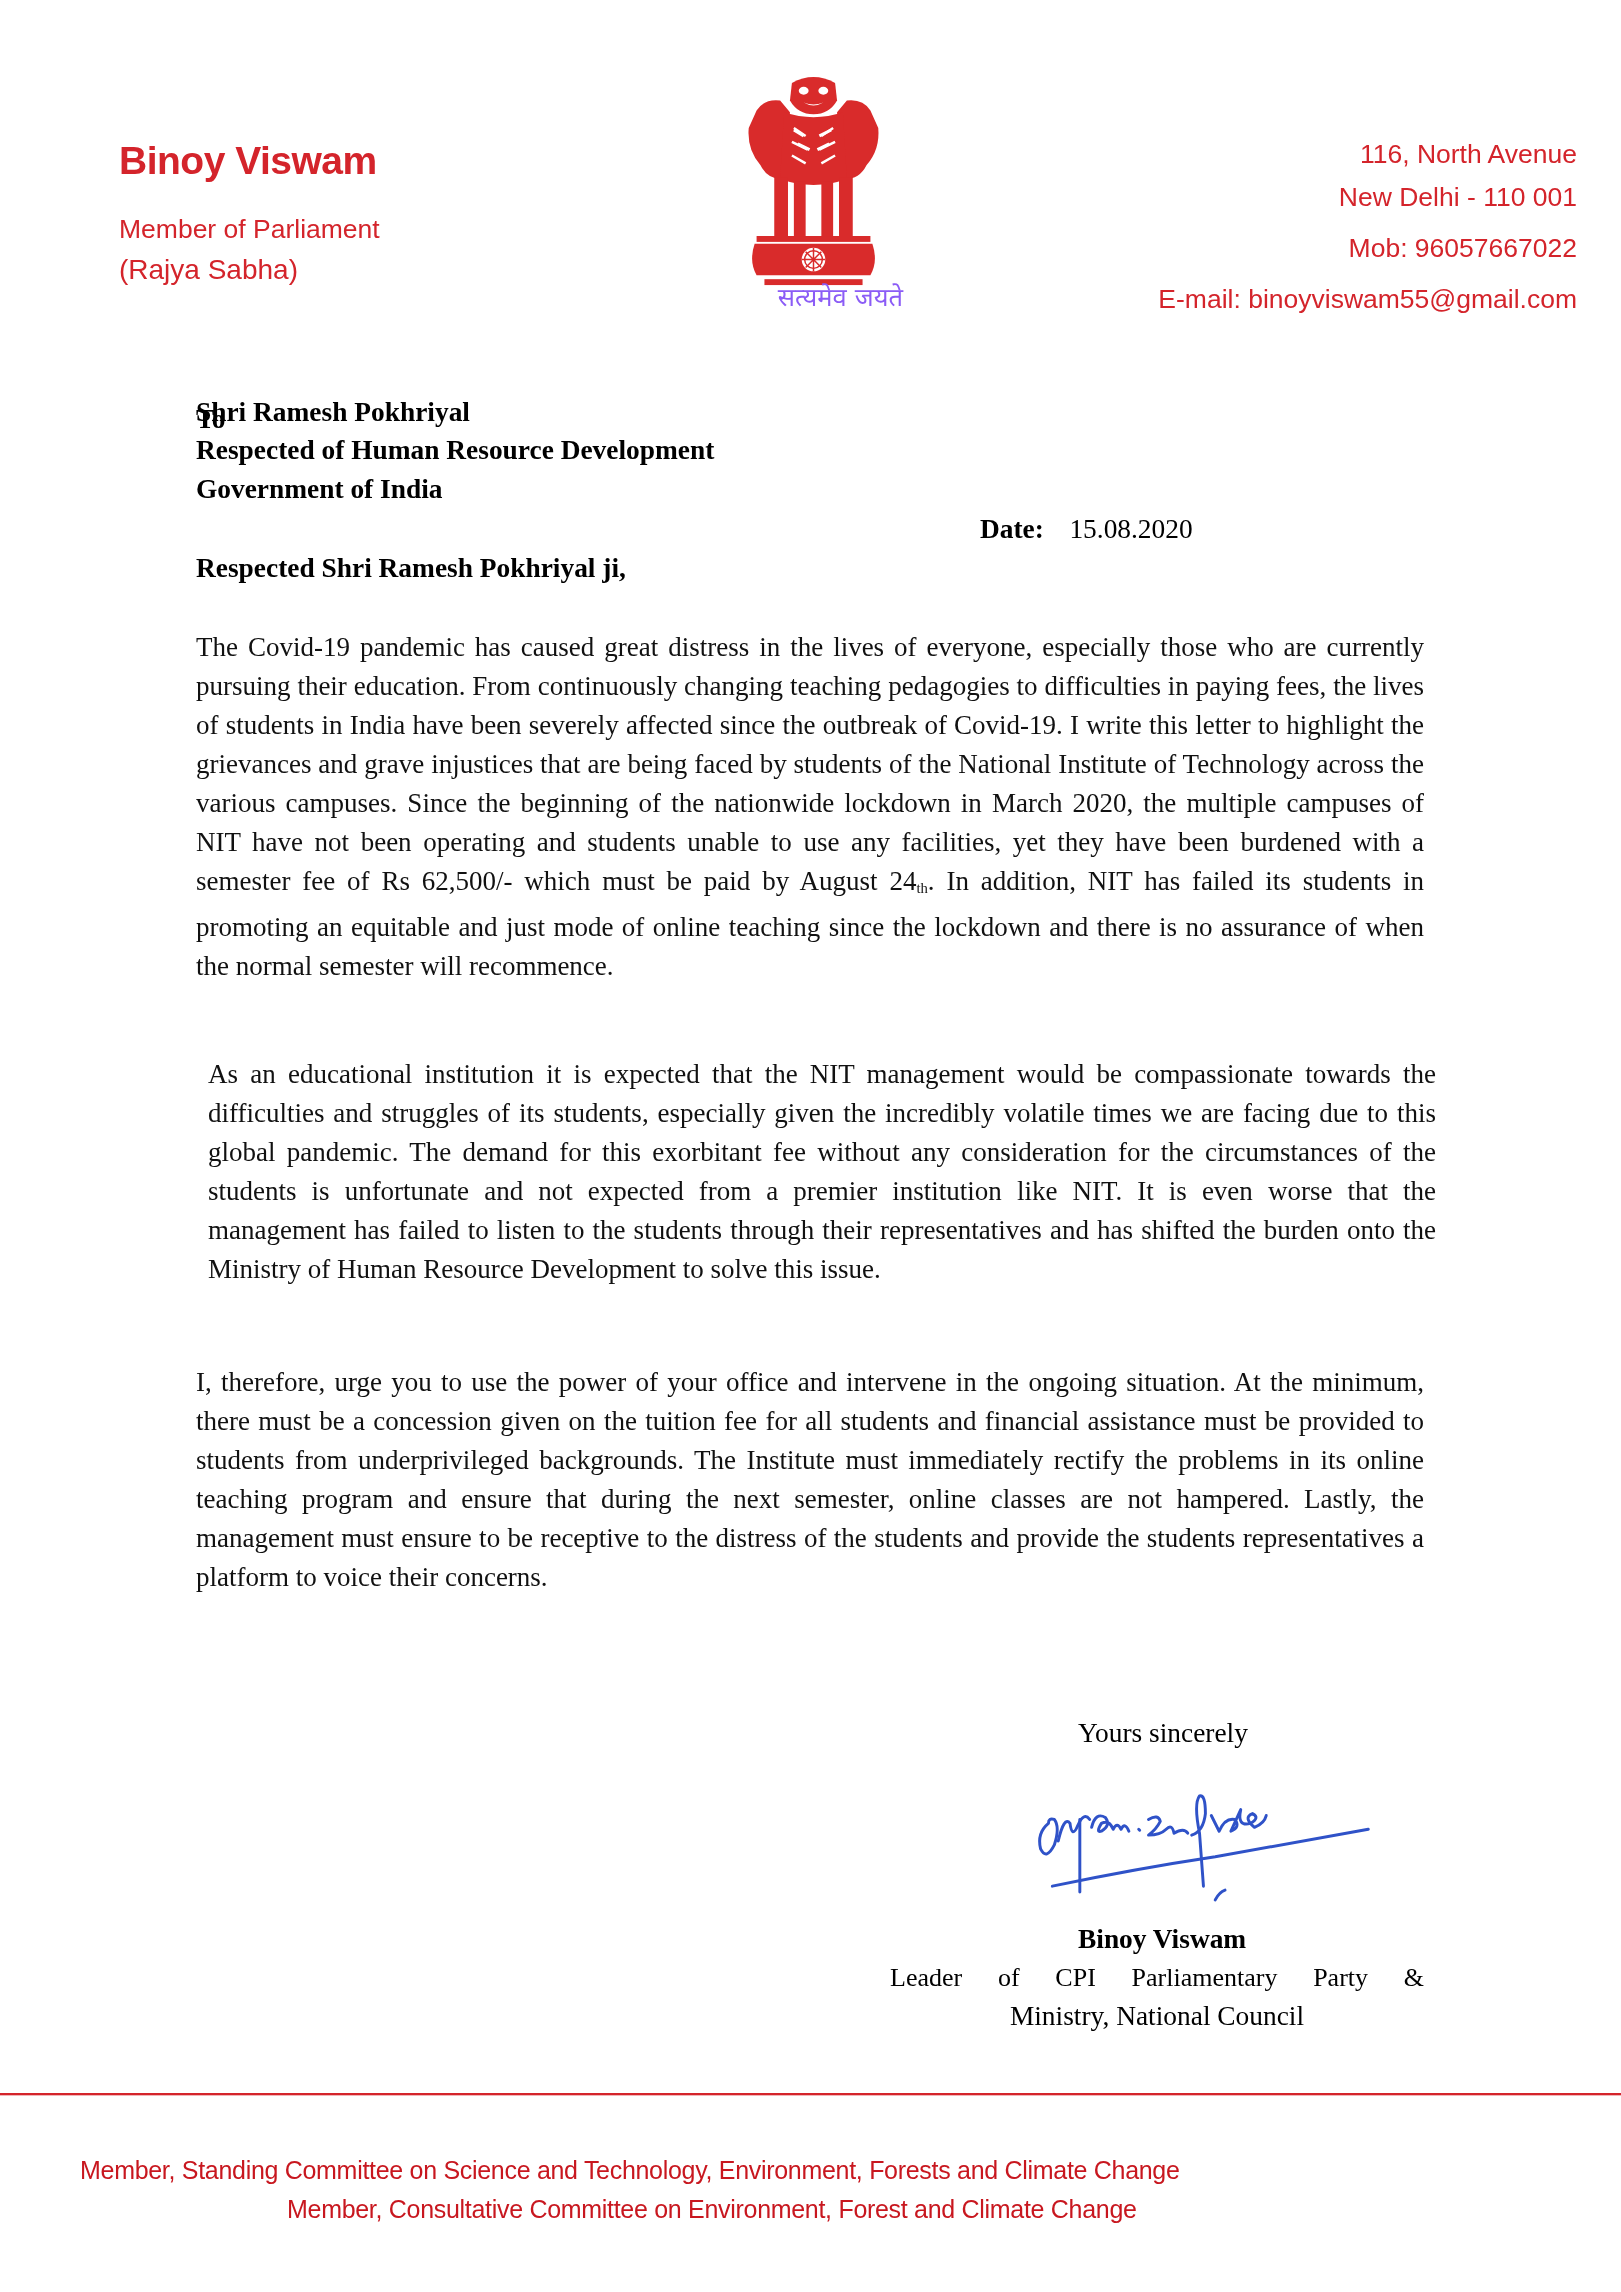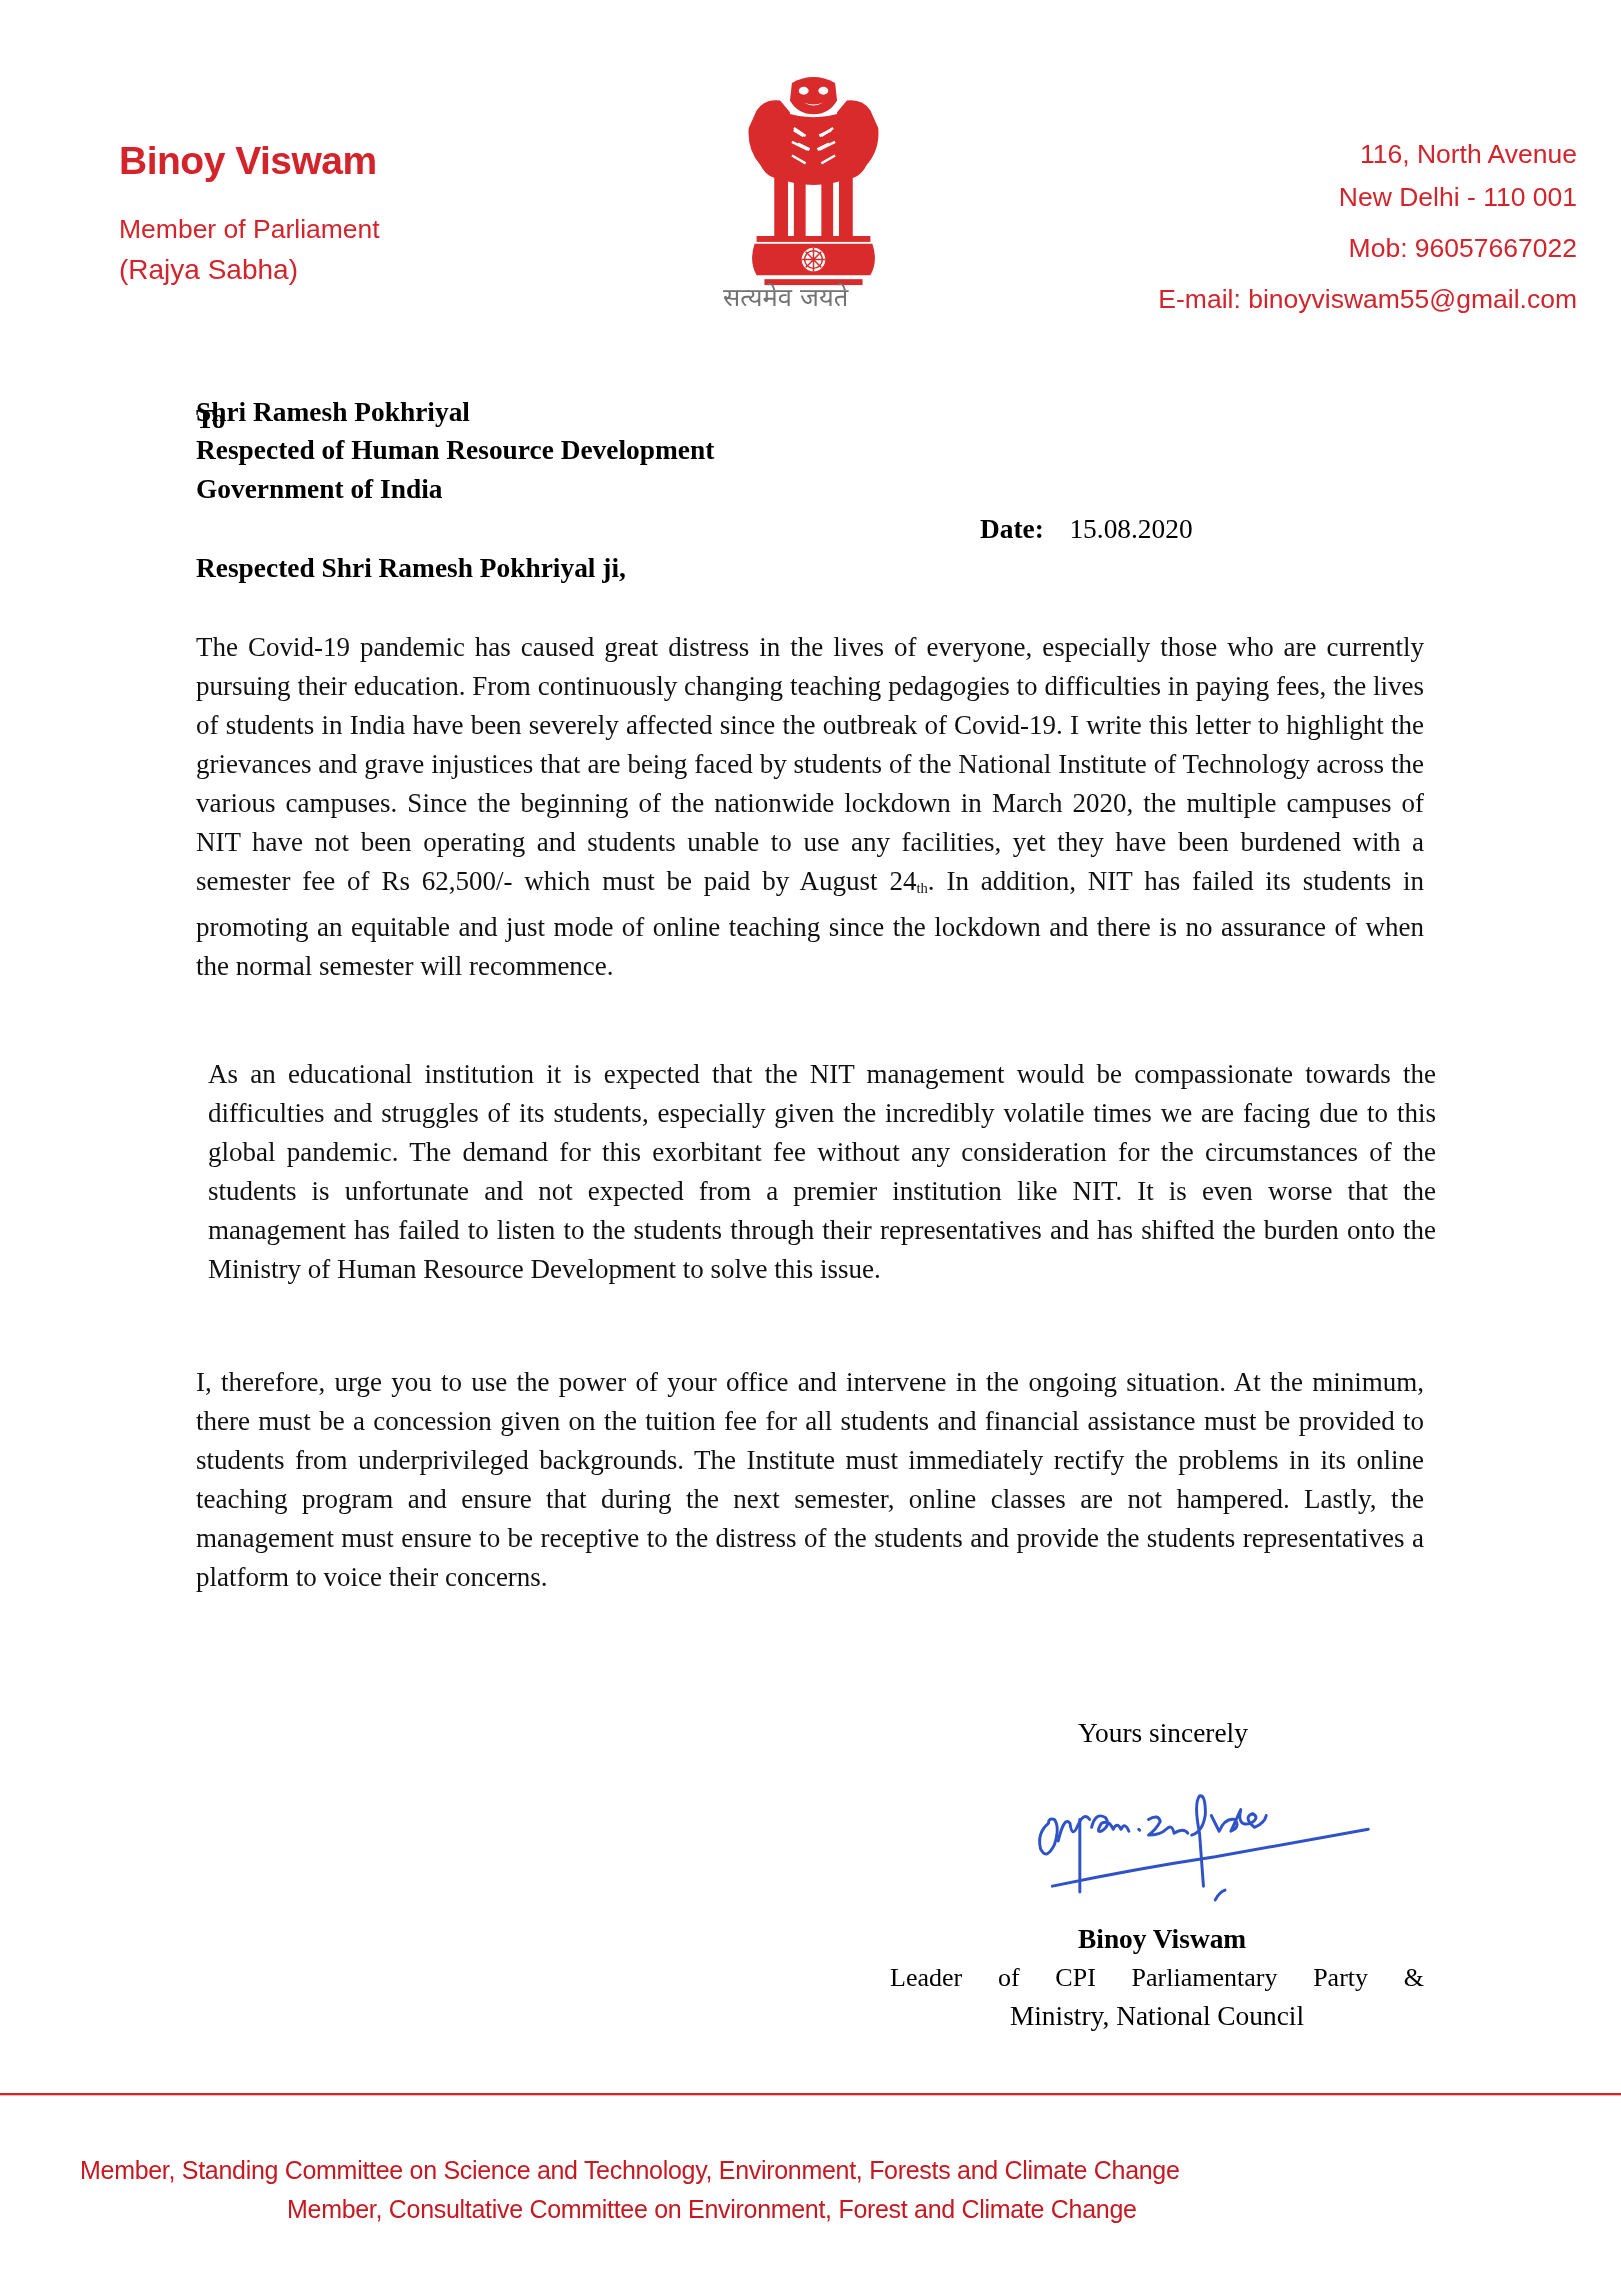--- a/index.html
+++ b/index.html
@@ -8,21 +8,21 @@
   .sans { font-family: "Liberation Sans", "DejaVu Sans", sans-serif; }
   .serif { font-family: "Liberation Serif", "DejaVu Serif", serif; }
 
   
   #lh-name { position: absolute; left: 119px; top: 139px; font-size: 39px; font-weight: bold; letter-spacing: -0.5px; }
   #lh-role { position: absolute; left: 119px; top: 214px; font-size: 26.5px; }
   #lh-house { position: absolute; left: 119px; top: 254px; font-size: 28px; }
 
   
   #emblem { position: absolute; left: 735px; top: 54px; width: 157px; height: 260px; }
-  #motto { position: absolute; left: 723px; top: 279px; width: 180px; text-align: left; font-size: 25.5px; color: #737373; font-family: "DejaVu Sans", sans-serif; }
+  #motto { position: absolute; left: 723px; top: 279px; width: 180px; text-align: right; font-size: 25.5px; color: #8b5cf6; font-family: "DejaVu Sans", sans-serif; }
 
   
   .addr { position: absolute; right: 44px; text-align: right; font-size: 26.5px; }
   #addr-1 { top: 139px; }
   #addr-2 { top: 182px; }
   #addr-3 { top: 233px; }
   #addr-4 { top: 284px; }
 
   
   .rcpt { position: absolute; left: 196px; font-size: 27.4px; font-weight: bold; }

